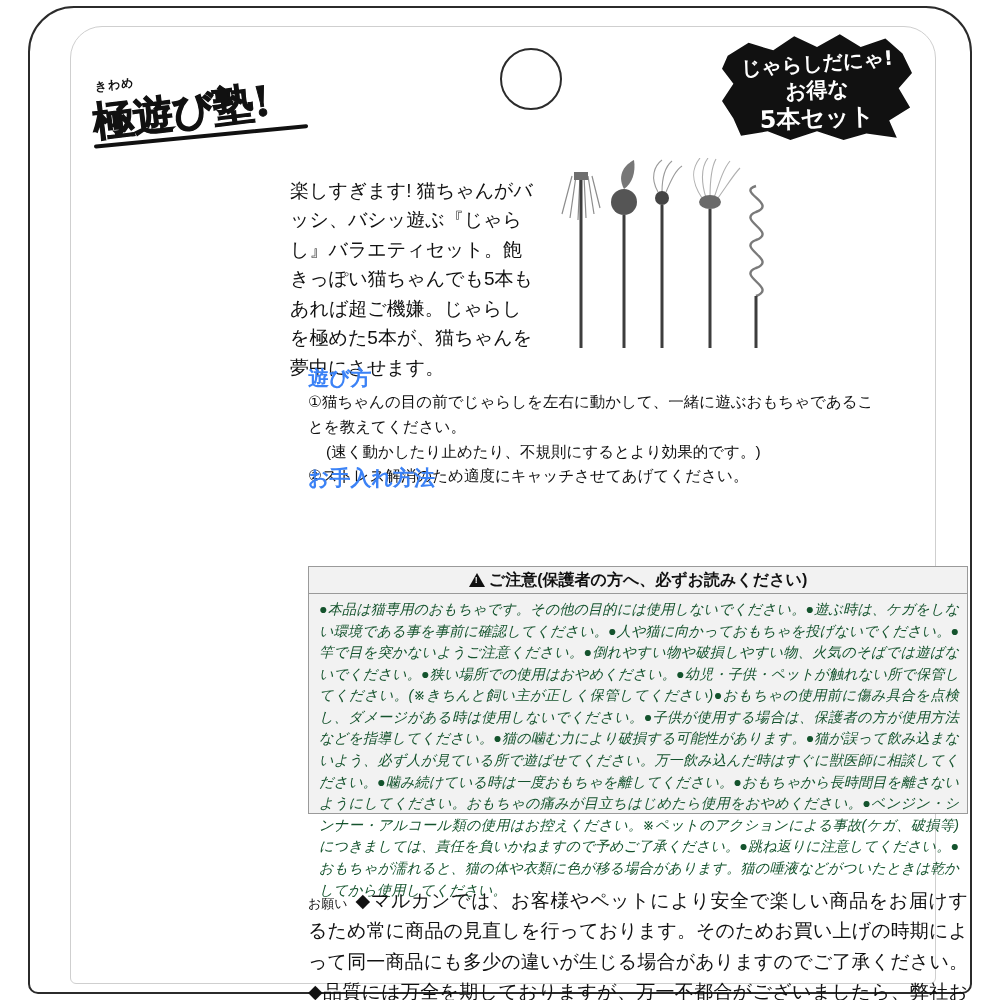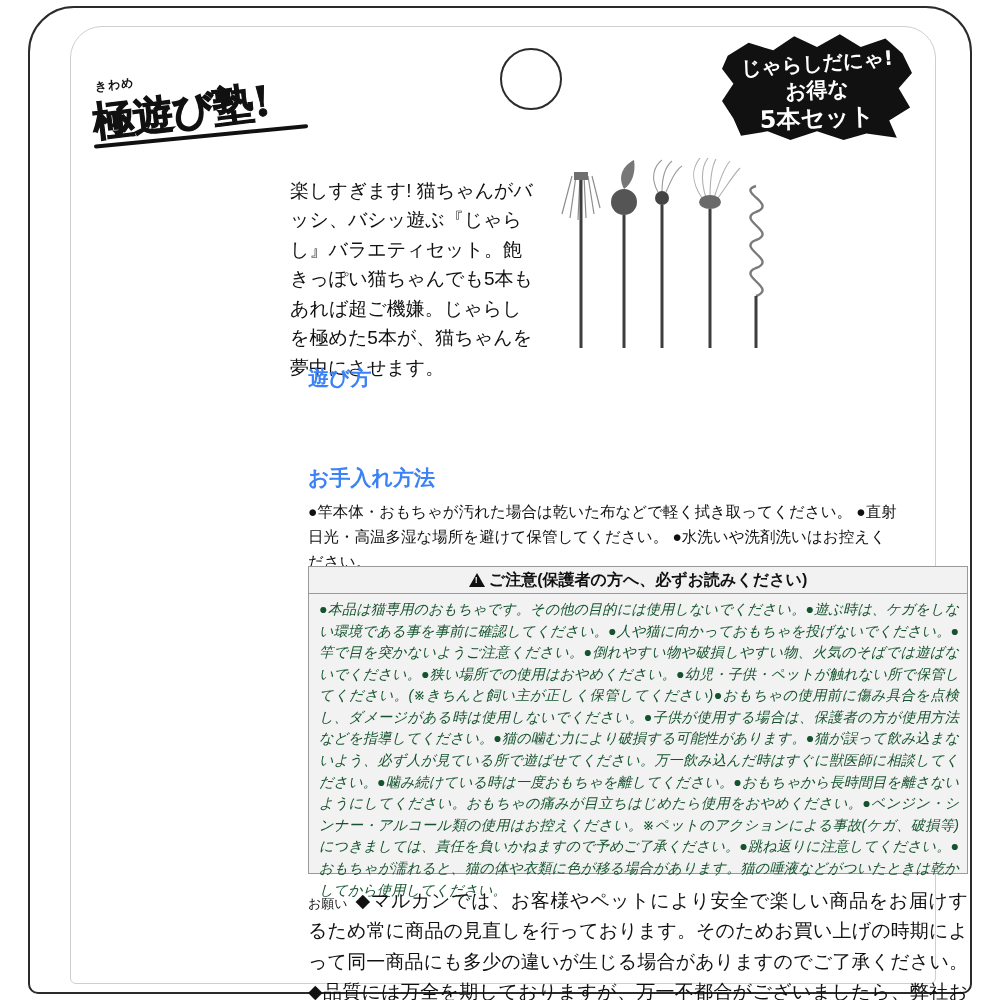--- a/index.html
+++ b/index.html
@@ -132,21 +132,21 @@
   .howto-title{left:278px;top:356px;}
   .howto-body{left:278px;top:382px;width:570px;}
   .howto-body .ind{display:block;text-indent:0;}
   .howto-body .ind2{display:block;padding-left:18px;}
   .care-title{left:278px;top:456px;}
   .care-body{left:278px;top:492px;width:590px;}
   
   .caution{
     position:absolute;
     left:278px;top:558px;
-    width:660px;height:308px;
+    width:660px;height:248px;
     border:1px solid #9a9a9a;
     background:#f2f2f2;
     box-sizing:border-box;
   }
   .caution-head{
     position:absolute;
     left:0;top:0;
     width:658px;height:26px;
     border-bottom:1px solid #9a9a9a;
     text-align:center;
@@ -258,27 +258,27 @@
         </g>
         <ellipse cx="160" cy="44" rx="11" ry="7" fill="#6a6a6a"></ellipse>
         <line x1="160" y1="51" x2="160" y2="190" stroke="#3d3d3d" stroke-width="3"></line>
 
         <path d="M206 28 C186 34 228 46 206 54 C186 62 228 74 206 82 C186 90 228 102 206 110 C186 118 228 130 206 138" stroke="#7a7a7a" stroke-width="2.4" fill="none"></path>
         <line x1="206" y1="138" x2="206" y2="190" stroke="#3d3d3d" stroke-width="3"></line>
       </svg>
     </div>
 
     <div class="sec-title howto-title">遊び方</div>
+    <div class="sec-body howto-body">
+      <span class="ind">①猫ちゃんの目の前でじゃらしを左右に動かして、一緒に遊ぶおもちゃであることを教えてください。</span>
+      <span class="ind2">(速く動かしたり止めたり、不規則にするとより効果的です。)</span>
+      <span class="ind">②ストレス解消のため適度にキャッチさせてあげてください。</span>
+    </div>
 
     <div class="sec-title care-title">お手入れ方法</div>
-    <div class="sec-body care-body">
-      <span class="ind">●竿本体・おもちゃが汚れた場合は乾いた布などで軽く拭き取ってください。</span>
-      <span class="ind">●直射日光・高温多湿な場所を避けて保管してください。</span>
-      <span class="ind">●水洗いや洗剤洗いはお控えください。</span>
-    </div>
 
     <div class="caution">
       <div class="caution-head">
         <span class="warn-tri"></span><span>ご注意(保護者の方へ、必ずお読みください)</span>
       </div>
       <div class="caution-body">●本品は猫専用のおもちゃです。その他の目的には使用しないでください。●遊ぶ時は、ケガをしない環境である事を事前に確認してください。●人や猫に向かっておもちゃを投げないでください。●竿で目を突かないようご注意ください。●倒れやすい物や破損しやすい物、火気のそばでは遊ばないでください。●狭い場所での使用はおやめください。●幼児・子供・ペットが触れない所で保管してください。(※きちんと飼い主が正しく保管してください)●おもちゃの使用前に傷み具合を点検し、ダメージがある時は使用しないでください。●子供が使用する場合は、保護者の方が使用方法などを指導してください。●猫の噛む力により破損する可能性があります。●猫が誤って飲み込まないよう、必ず人が見ている所で遊ばせてください。万一飲み込んだ時はすぐに獣医師に相談してください。●噛み続けている時は一度おもちゃを離してください。●おもちゃから長時間目を離さないようにしてください。おもちゃの痛みが目立ちはじめたら使用をおやめください。●ベンジン・シンナー・アルコール類の使用はお控えください。※ペットのアクションによる事故(ケガ、破損等)につきましては、責任を負いかねますので予めご了承ください。●跳ね返りに注意してください。●おもちゃが濡れると、猫の体や衣類に色が移る場合があります。猫の唾液などがついたときは乾かしてから使用してください。</div>
     </div>
 
     <div class="request">
       <span class="ttl">お願い</span>

